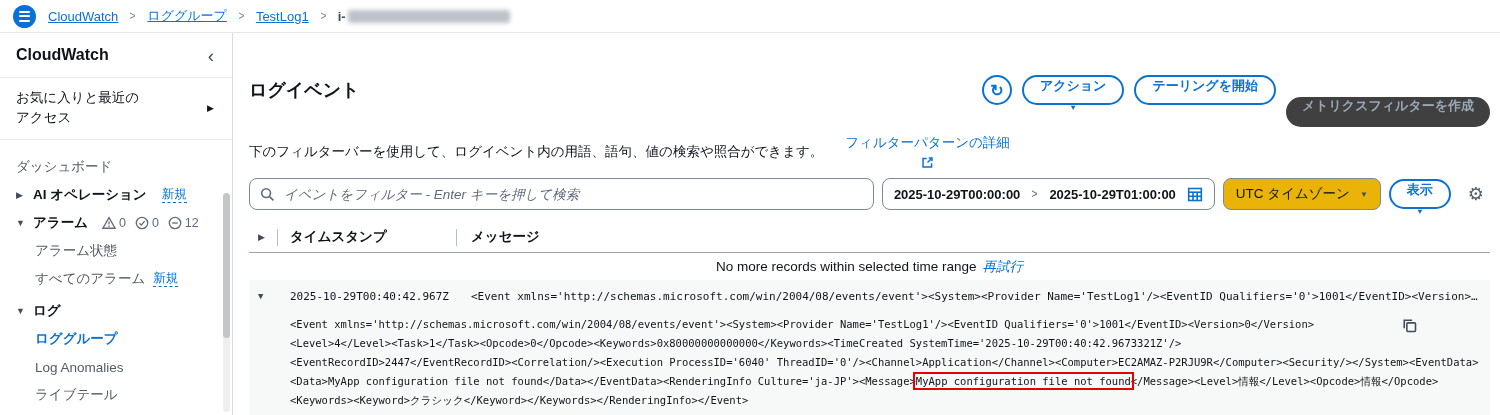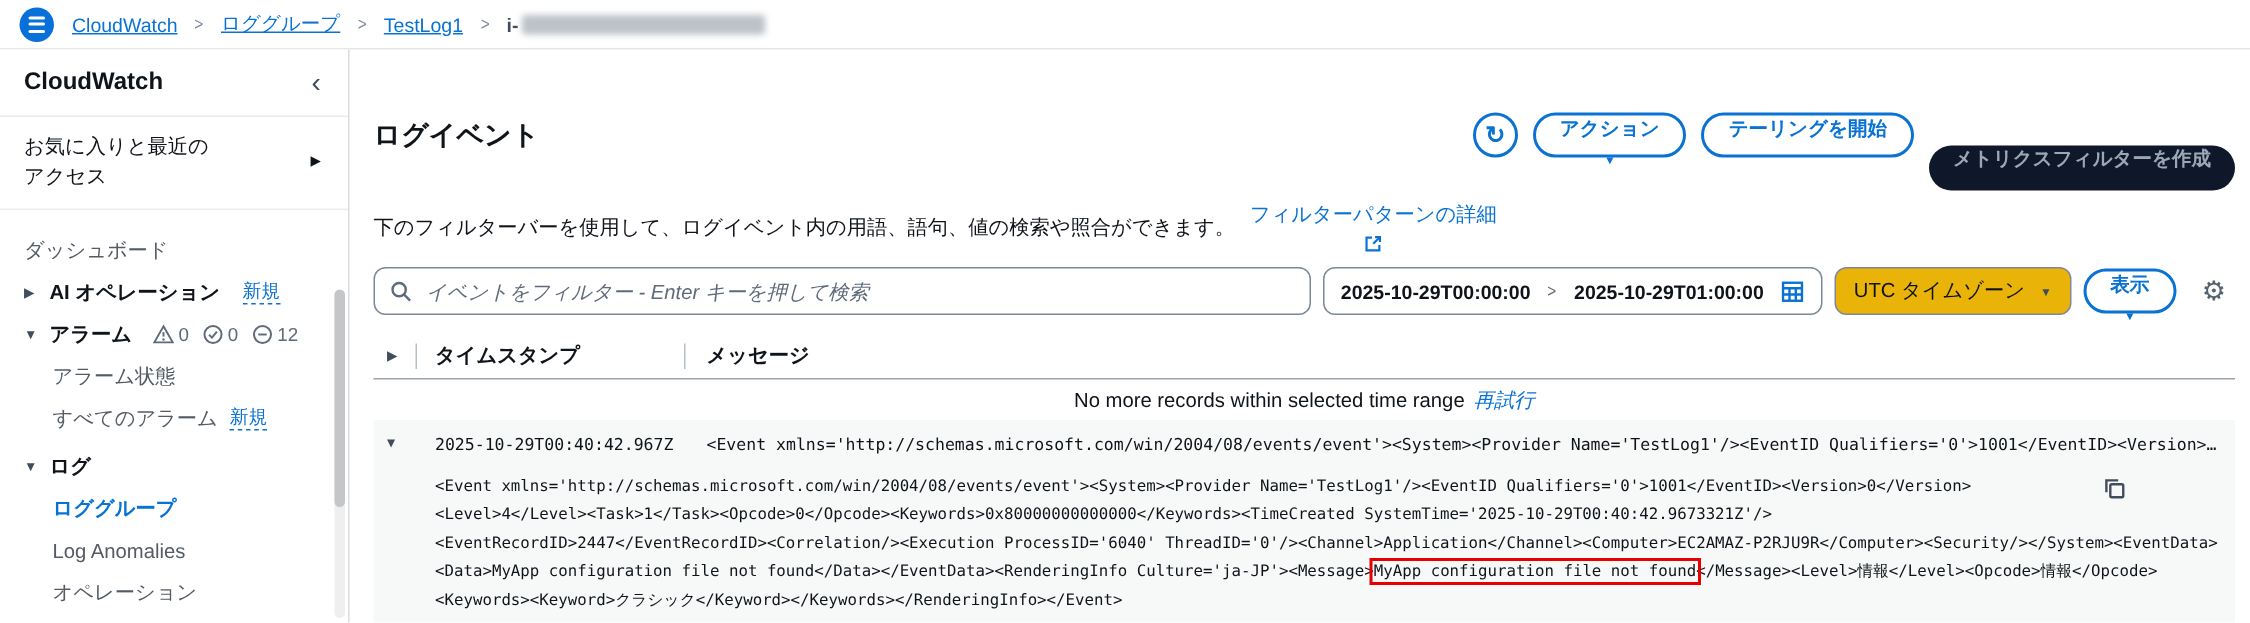--- a/index.html
+++ b/index.html
@@ -46,22 +46,22 @@
   .head-row{margin-top:20px;display:flex;align-items:center;justify-content:space-between;}
   .page-title{font-size:18px;font-weight:700;}
   .actions{display:flex;align-items:center;gap:10px;}
   .icon-btn-circle{width:30px;height:30px;border-radius:50%;border:2px solid #0972d3;color:#0972d3;
     display:flex;align-items:center;justify-content:center;font-size:16px;font-weight:700;background:#fff;
     box-sizing:border-box;cursor:pointer;}
   .btn{height:30px;box-sizing:border-box;border-radius:15px;border:2px solid #0972d3;background:#fff;
     color:#0972d3;font-weight:700;font-size:13px;padding:0 16px;display:inline-flex;align-items:center;gap:8px;cursor:pointer;
     font-family:Liberation Mono, monospace;flex-direction:column;}
   .caret{font-size:8px;}
-  .btn.disabled{border:none;background:#0f172a;color:#9aa7b5;cursor:default;margin-top:44px;}
-  .desc-row{margin-top:7px;font-size:13.5px;display:flex;align-items:center;gap:10px;}
+  .btn.disabled{border:none;background:#404040;color:#9aa7b5;cursor:default;margin-top:44px;}
+  .desc-row{margin-top:7px;font-size:13.5px;display:flex;align-items:center;gap:22px;}
   .desc-link{color:#0972d3;display:inline-flex;align-items:center;gap:4px;cursor:pointer;flex-direction:column;}
   .filter-row{margin-top:9px;display:flex;align-items:center;gap:8px;}
   .search-box{flex:1;height:32px;box-sizing:border-box;border:1px solid #7d8998;border-radius:8px;
     display:flex;align-items:center;padding:0 10px;gap:7px;background:#fff;}
   .search-box input{border:none;outline:none;flex:1;font-size:13.5px;font-family:Liberation Sans, sans-serif;color:#a21caf;background:transparent;}
   .search-box input::placeholder{color:#5f6b7a;font-style:italic;}
   .date-box{height:32px;box-sizing:border-box;border:1px solid #7d8998;border-radius:8px;display:flex;
     align-items:center;padding:0 11px;gap:11px;font-size:13px;font-weight:600;color:#0f141a;background:#fff;cursor:pointer;}
   .range-sep{color:#5f6b7a;font-weight:400;font-size:12px;transform:scaleX(.85);}
   .tz-box{height:32px;box-sizing:border-box;border:1px solid #7d8998;border-radius:8px;display:flex;
@@ -171,21 +171,21 @@
       <span class="tri">▼</span>
       <span>ログ</span>
     </div>
     <div class="nav-row sub active-link">
       <span>ロググループ</span>
     </div>
     <div class="nav-row sub">
       <span>Log Anomalies</span>
     </div>
     <div class="nav-row sub">
-      <span>オペレーション</span>
+      <span>ライブテール</span>
     </div>
   </nav>
   <div class="sb-scrollbar">
     <div class="sb-thumb"></div>
   </div>
 </aside>
 
 <main class="main">
 
   <div class="head-row">

